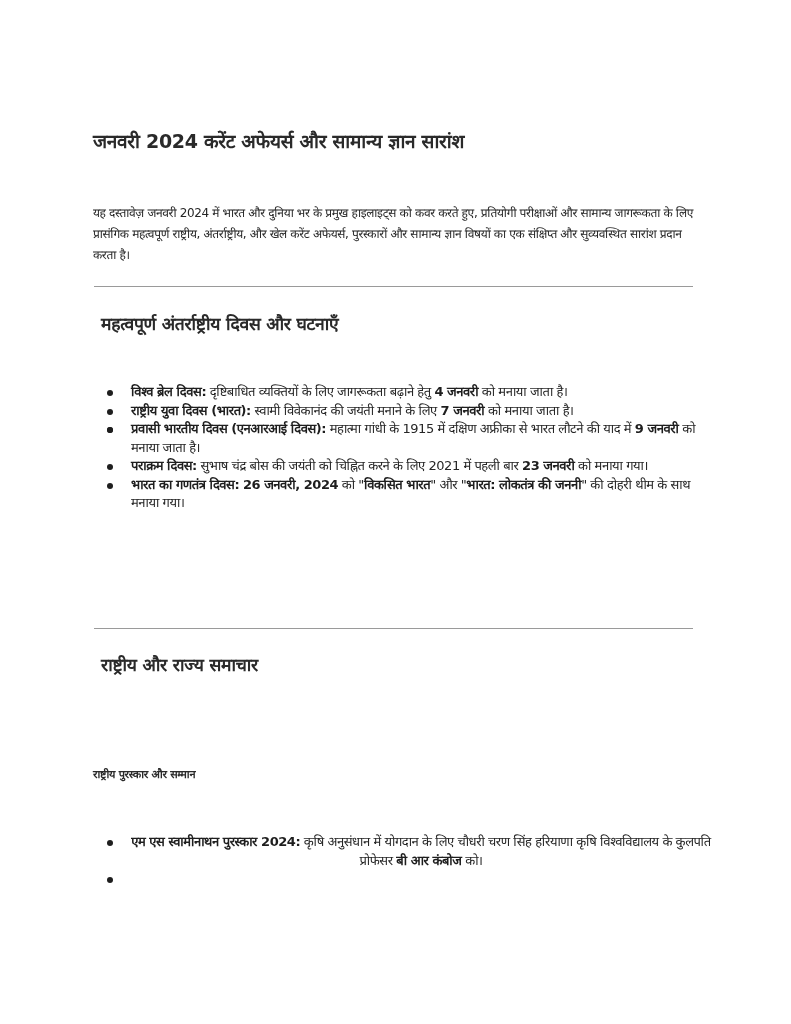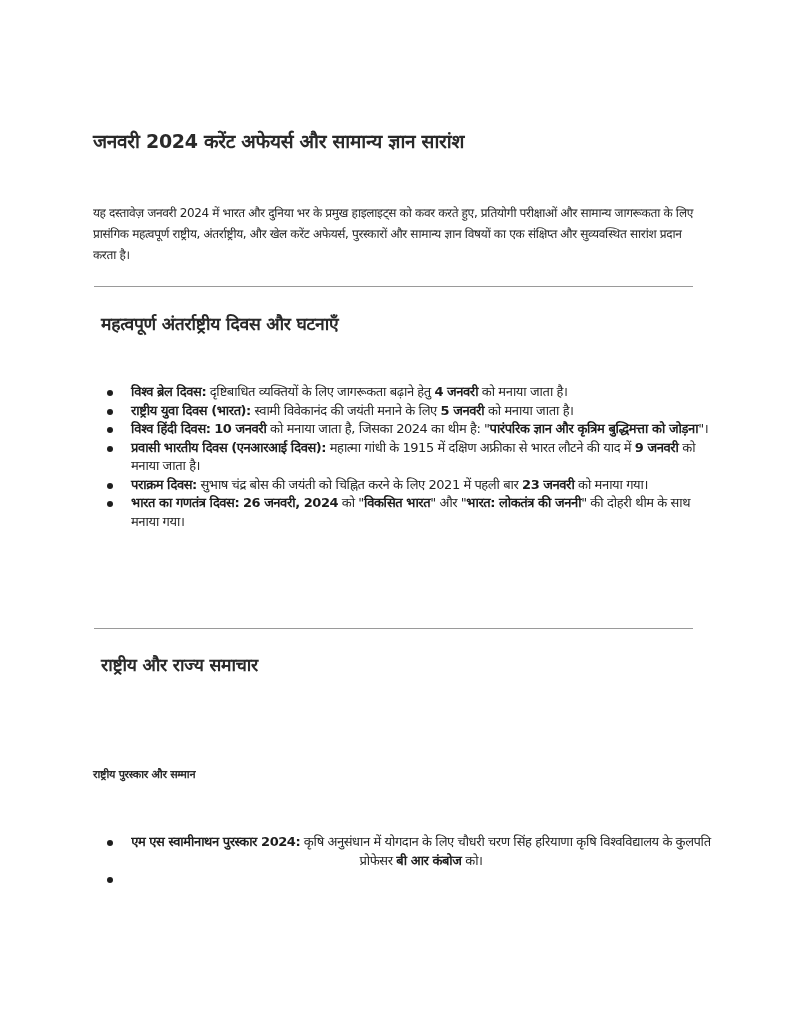--- a/index.html
+++ b/index.html
@@ -57,22 +57,22 @@
   <div class="h1">जनवरी 2024 करेंट अफेयर्स और सामान्य ज्ञान सारांश</div>
 
   <p class="intro" style="margin:0;">यह दस्तावेज़ जनवरी 2024 में भारत और दुनिया भर के प्रमुख हाइलाइट्स को कवर करते हुए, प्रतियोगी परीक्षाओं और सामान्य जागरूकता के लिए प्रासंगिक महत्वपूर्ण राष्ट्रीय, अंतर्राष्ट्रीय, और खेल करेंट अफेयर्स, पुरस्कारों और सामान्य ज्ञान विषयों का एक संक्षिप्त और सुव्यवस्थित सारांश प्रदान करता है।</p>
 
   <div class="divider" style="top:286px;"></div>
 
   <div class="h2" style="top:311px;">महत्वपूर्ण अंतर्राष्ट्रीय दिवस और घटनाएँ</div>
 
   <ul class="list" style="top:375px;">
     <li><span class="dot"></span><span class="txt"><b>विश्व ब्रेल दिवस:</b><span> दृष्टिबाधित व्यक्तियों के लिए जागरूकता बढ़ाने हेतु </span><b>4 जनवरी</b><span> को मनाया जाता है।</span></span></li>
-    <li><span class="dot"></span><span class="txt"><b>राष्ट्रीय युवा दिवस (भारत):</b><span> स्वामी विवेकानंद की जयंती मनाने के लिए </span><b>5 जनवरी</b><span> को मनाया जाता है।</span></span></li>
-    <li><span class="dot"></span><span class="txt"><b>विश्व हिंदी दिवस:</b><span> </span><b>10 जनवरी</b><span> को मनाया जाता है, जिसका 2024 का थीम है: "</span><b>पारंपरिक ज्ञान और कृत्रिम बुद्धिमत्ता को जोड़ना</b><span>"।</span></span></li>
+    <li><span class="dot"></span><span class="txt"><b>राष्ट्रीय युवा दिवस (भारत):</b><span> स्वामी विवेकानंद की जयंती मनाने के लिए </span><b>7 जनवरी</b><span> को मनाया जाता है।</span></span></li>
+    <li><span class="dot"></span></li>
     <li><span class="dot"></span><span class="txt"><b>प्रवासी भारतीय दिवस (एनआरआई दिवस):</b><span> महात्मा गांधी के 1915 में दक्षिण अफ्रीका से भारत लौटने की याद में </span><b>9 जनवरी</b><span> को मनाया जाता है।</span></span></li>
     <li><span class="dot"></span><span class="txt"><b>पराक्रम दिवस:</b><span> सुभाष चंद्र बोस की जयंती को चिह्नित करने के लिए 2021 में पहली बार </span><b>23 जनवरी</b><span> को मनाया गया।</span></span></li>
     <li><span class="dot"></span><span class="txt"><b>भारत का गणतंत्र दिवस:</b><span> </span><b>26 जनवरी, 2024</b><span> को "</span><b>विकसित भारत</b><span>" और "</span><b>भारत: लोकतंत्र की जननी</b><span>" की दोहरी थीम के साथ मनाया गया।</span></span></li>
   </ul>
 
   <div class="divider" style="top:628px;"></div>
 
   <div class="h2" style="top:652px;">राष्ट्रीय और राज्य समाचार</div>
 
   <div class="h3" style="top:766px;">राष्ट्रीय पुरस्कार और सम्मान</div>

